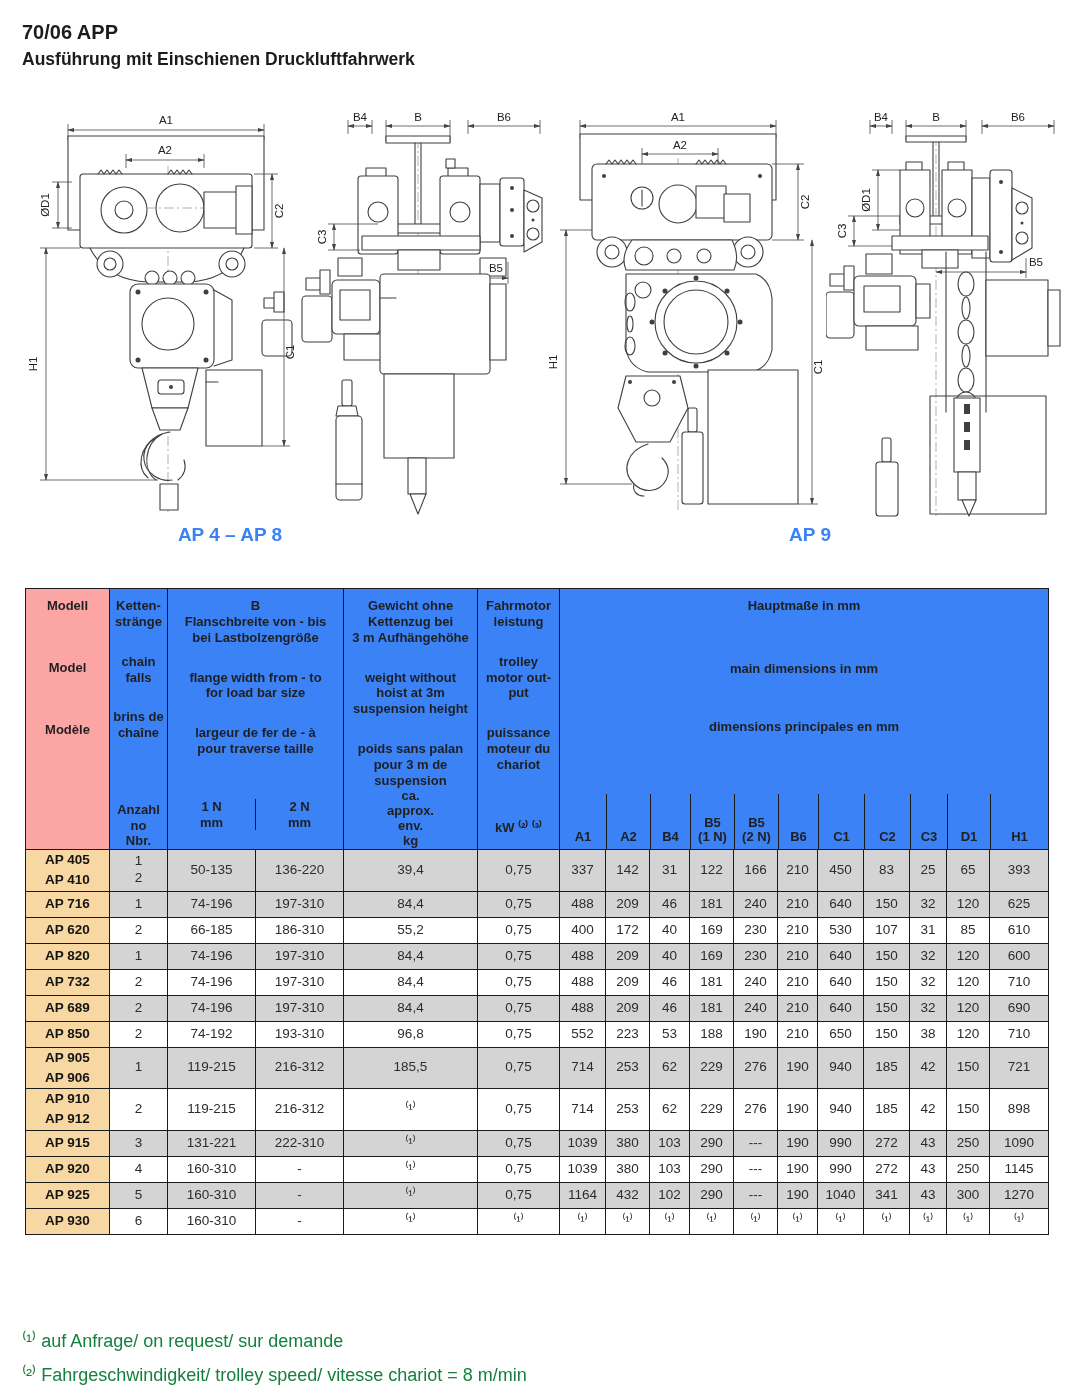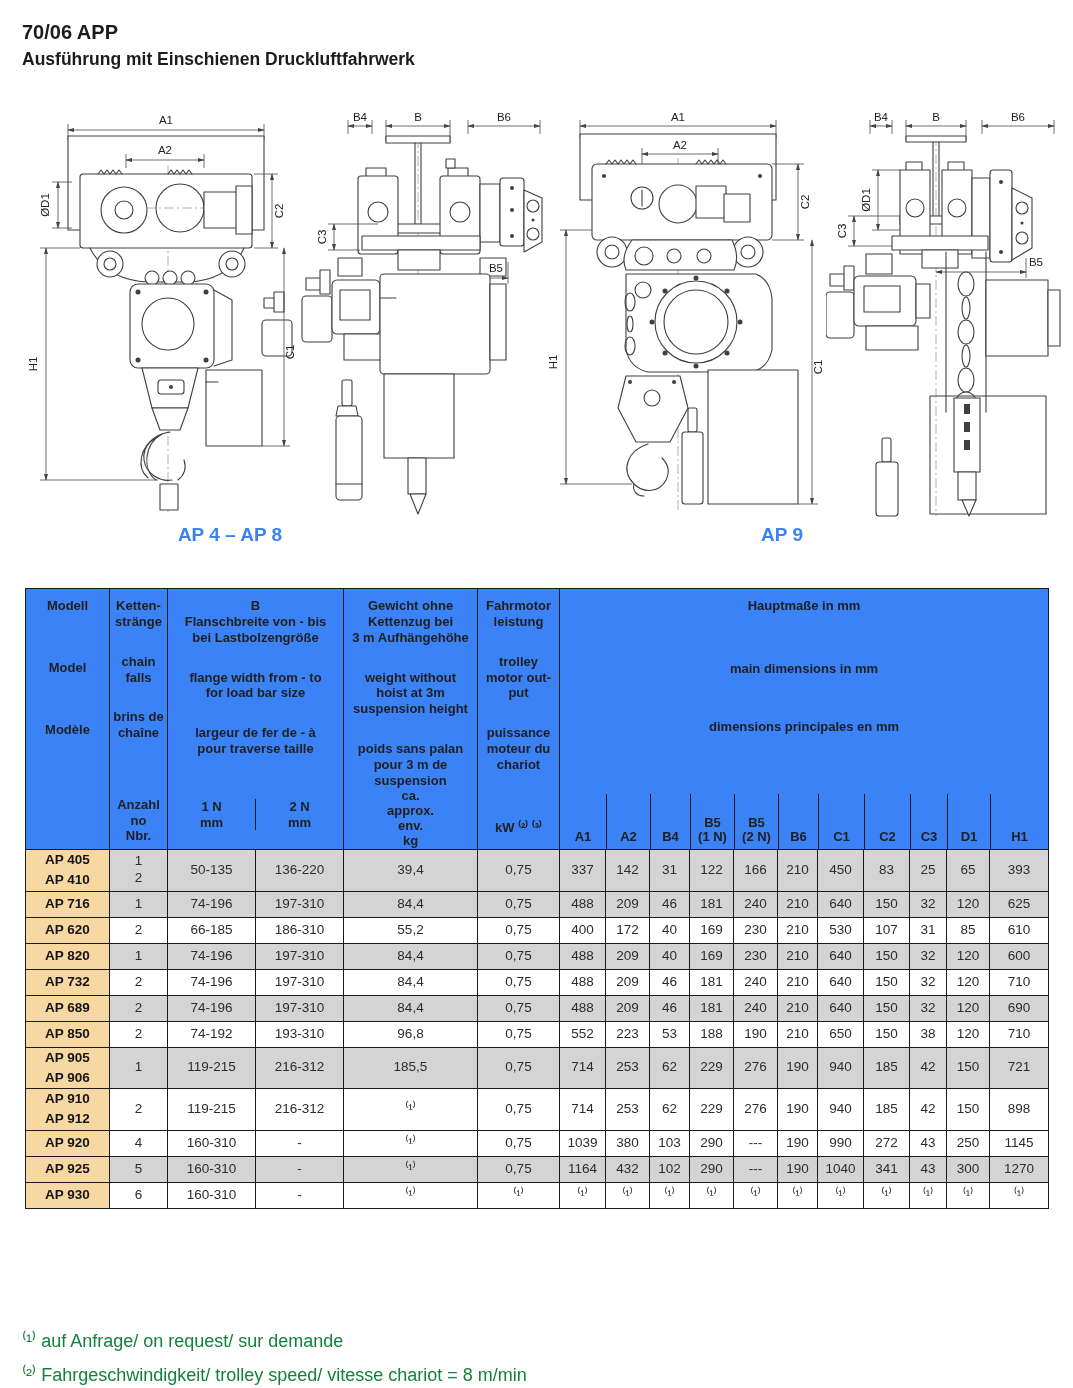--- a/index.html
+++ b/index.html
@@ -13,37 +13,37 @@
   .drawings{position:absolute;left:0;top:104px;width:1073px;height:480px;}
   .tech{position:absolute;top:8px;}
   .tech .ln{fill:none;stroke:#3f3f3f;stroke-width:1.1;stroke-linejoin:round;stroke-linecap:round;}
   .tech .fl{fill:#ffffff;stroke:#3f3f3f;stroke-width:1.1;stroke-linejoin:round;}
   .tech .dk{fill:#3f3f3f;stroke:none;}
   .tech .dim{stroke:#4a4a4a;stroke-width:0.8;fill:none;}
   .tech .cl{stroke:#909090;stroke-width:0.7;stroke-dasharray:10 3 2 3;fill:none;}
   .tech text{font-family:"Liberation Sans",sans-serif;font-size:11.5px;fill:#222;}
   .cap{position:absolute;top:420px;width:220px;text-align:center;font-size:19px;font-weight:700;color:#3b82f6;}
   .cap.left{left:120px;}
-  .cap.right{left:672px;}
+  .cap.right{left:700px;}
   
   table.spec{position:absolute;left:25px;top:588px;width:1023px;border-collapse:collapse;
              table-layout:fixed;border:1.5px solid #141414;}
   table.spec th,table.spec td{border:1px solid #1a1a1a;padding:0;}
   thead tr{height:260px;}
   th{vertical-align:top;background:#3b82f6;font-size:13px;font-weight:700;color:#1f1f1f;}
-  th.tan{background:#3b82f6;}
+  th.tan{background:#fca5a5;}
   .hwrap{display:flex;flex-direction:column;align-items:center;height:260px;box-sizing:border-box;}
   .hb{white-space:pre-line;text-align:center;line-height:1.22;font-size:13px;font-weight:700;}
   .hb.de{margin-top:9px;}
   .hb.en{margin-top:24px;}
   .hb.fr{margin-top:24px;}
   .modelh .hb.en,.modelh .hb.fr{margin-top:46px;}
   .dimsh .hb.en{margin-top:47px;}
   .dimsh .hb.fr{margin-top:42px;}
-  .csub{margin-top:auto;padding-bottom:5px;white-space:pre-line;line-height:1.2;text-align:center;}
+  .csub{margin-top:auto;white-space:pre-line;line-height:1.2;text-align:center;}
   .wsub{margin-top:auto;padding-bottom:4px;white-space:pre-line;line-height:1.15;text-align:center;}
   .ksub{margin-top:auto;height:44px;display:flex;align-items:center;justify-content:center;}
   .bsub{margin-top:auto;height:50px;width:100%;display:flex;align-items:flex-start;}
   .bsub .sc{flex:1;display:flex;align-items:center;justify-content:center;white-space:pre-line;line-height:1.2;}
   .bsub .sc + .sc{border-left:1px solid #1a1a1a;}
   .dsub{margin-top:auto;height:55px;width:100%;display:flex;}
   .dsub .dc{box-sizing:border-box;display:flex;align-items:flex-end;justify-content:center;
             padding-bottom:4px;white-space:pre-line;line-height:1.12;text-align:center;}
   .dsub .dc + .dc{border-left:1px solid #1a1a1a;}
   tbody td{text-align:center;vertical-align:middle;font-size:13.5px;color:#2c2c2c;
@@ -726,20 +726,39 @@
           <td>62</td>
           <td>229</td>
           <td>276</td>
           <td>190</td>
           <td>940</td>
           <td>185</td>
           <td>42</td>
           <td>150</td>
           <td>898</td>
         </tr>
+        <tr class="single shade">
+          <td class="model">AP 915</td>
+          <td>3</td>
+          <td>131-221</td>
+          <td>222-310</td>
+          <td>⁽¹⁾</td>
+          <td>0,75</td>
+          <td>1039</td>
+          <td>380</td>
+          <td>103</td>
+          <td>290</td>
+          <td>---</td>
+          <td>190</td>
+          <td>990</td>
+          <td>272</td>
+          <td>43</td>
+          <td>250</td>
+          <td>1090</td>
+        </tr>
         <tr class="single">
           <td class="model">AP 920</td>
           <td>4</td>
           <td>160-310</td>
           <td>-</td>
           <td>⁽¹⁾</td>
           <td>0,75</td>
           <td>1039</td>
           <td>380</td>
           <td>103</td>

